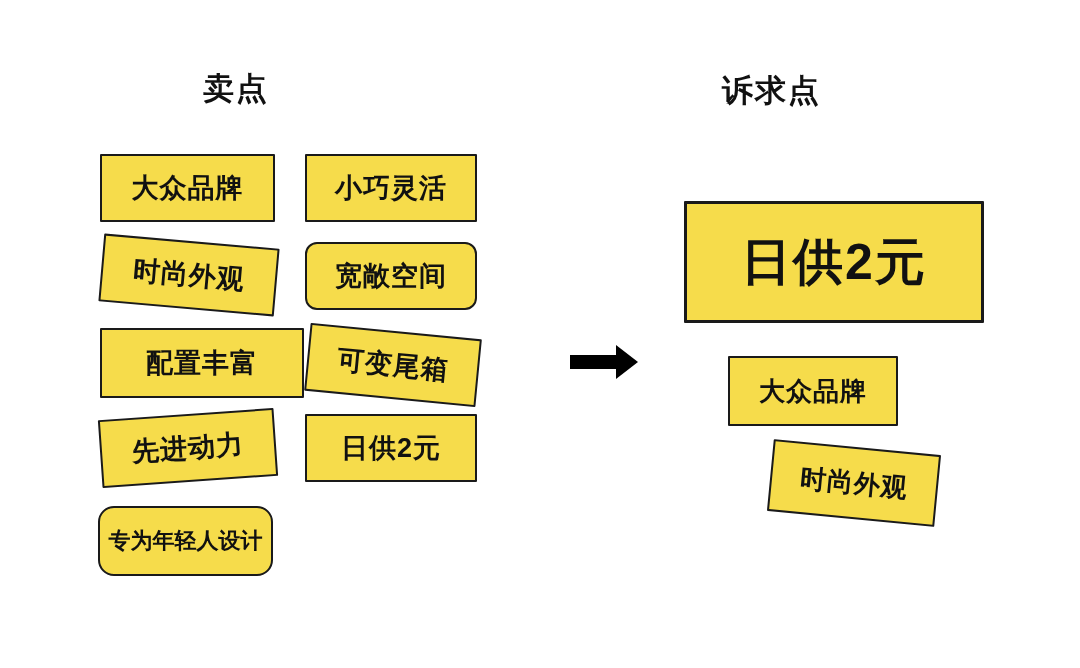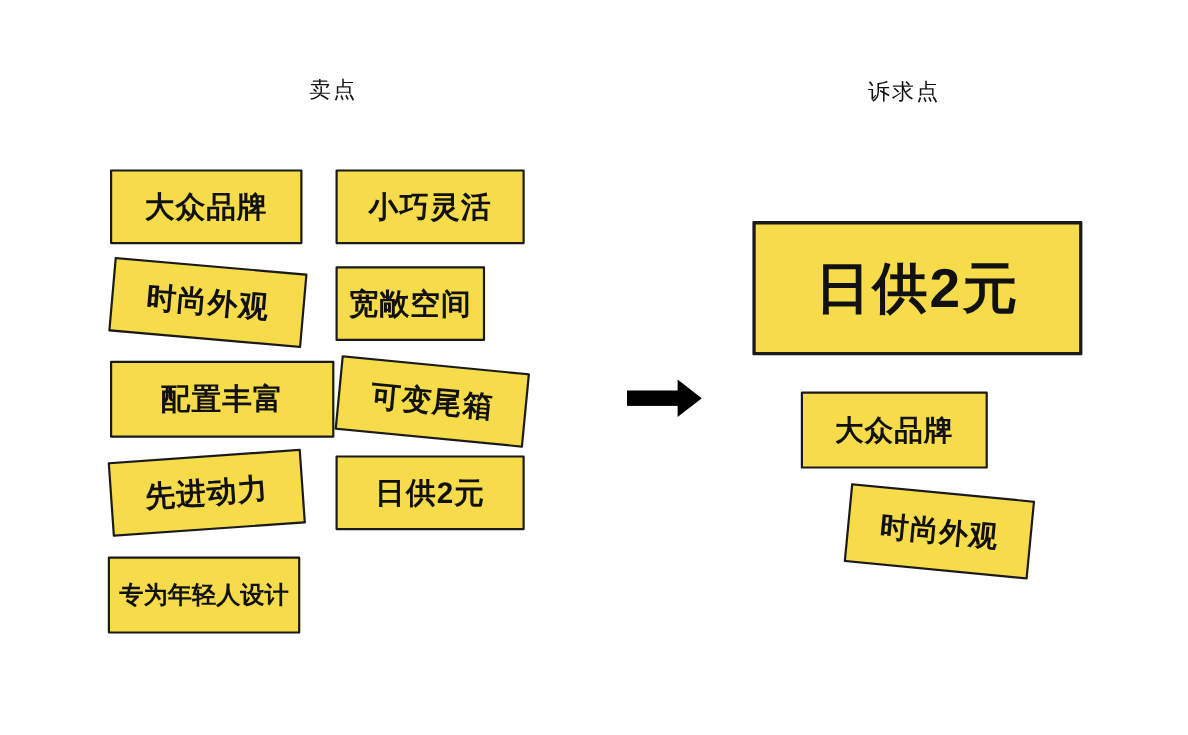--- a/index.html
+++ b/index.html
@@ -13,23 +13,22 @@
     position:relative;
     width:1080px;height:668px;
     background:var(--background);
     overflow:hidden;
     font-family:"Liberation Sans","DejaVu Sans",sans-serif;
     color:var(--text);
   }
   .section-title{
     position:absolute;
     width:200px;
-    text-align:center;
-    font-size:20px;
-    font-weight:400;
+    font-size:31px;
+    font-weight:700;
     letter-spacing:2px;
     color:var(--text);
   }
   .box{
     position:absolute;
     background:var(--box-fill);
     border:2.5px solid var(--box-border);
     border-radius:1px;
     display:flex;
     align-items:center;
@@ -53,24 +52,24 @@
 
 <div class="canvas">
 
   <div class="section-title" style="left:203px;top:68px;">卖点</div>
   <div class="section-title" style="left:722px;top:70px;">诉求点</div>
 
   <div class="box" style="left:100px;top:154px;width:175px;height:68px;">大众品牌</div>
   <div class="box tilt-cw" style="left:101px;top:241px;width:176px;height:68px;">时尚外观</div>
   <div class="box" style="left:100px;top:328px;width:204px;height:70px;">配置丰富</div>
   <div class="box tilt-ccw" style="left:100px;top:414px;width:176px;height:68px;">先进动力</div>
-  <div class="box small-text" style="left:98px;top:506px;width:175px;height:70px;">专为年轻人设计</div>
+  <div class="box small-text" style="left:98px;top:506px;width:175px;height:70px;border-radius:16px;">专为年轻人设计</div>
 
   <div class="box" style="left:305px;top:154px;width:172px;height:68px;">小巧灵活</div>
-  <div class="box" style="left:305px;top:242px;width:136px;height:68px;">宽敞空间</div>
+  <div class="box" style="left:305px;top:242px;width:172px;height:68px;border-radius:12px;">宽敞空间</div>
   <div class="box tilt-cw2" style="left:307px;top:331px;width:172px;height:68px;">可变尾箱</div>
   <div class="box" style="left:305px;top:414px;width:172px;height:68px;">日供2元</div>
 
   <svg class="arrow" width="68" height="34" viewBox="0 0 68 34" aria-hidden="true">
     <rect x="0" y="10" width="47" height="14" fill="#000000"></rect>
     <polygon points="46,0 68,17 46,34" fill="#000000"></polygon>
   </svg>
 
   <div class="box big" style="left:684px;top:201px;width:300px;height:122px;">日供2元</div>
   <div class="box" style="left:728px;top:356px;width:170px;height:70px;font-size:26px;">大众品牌</div>

